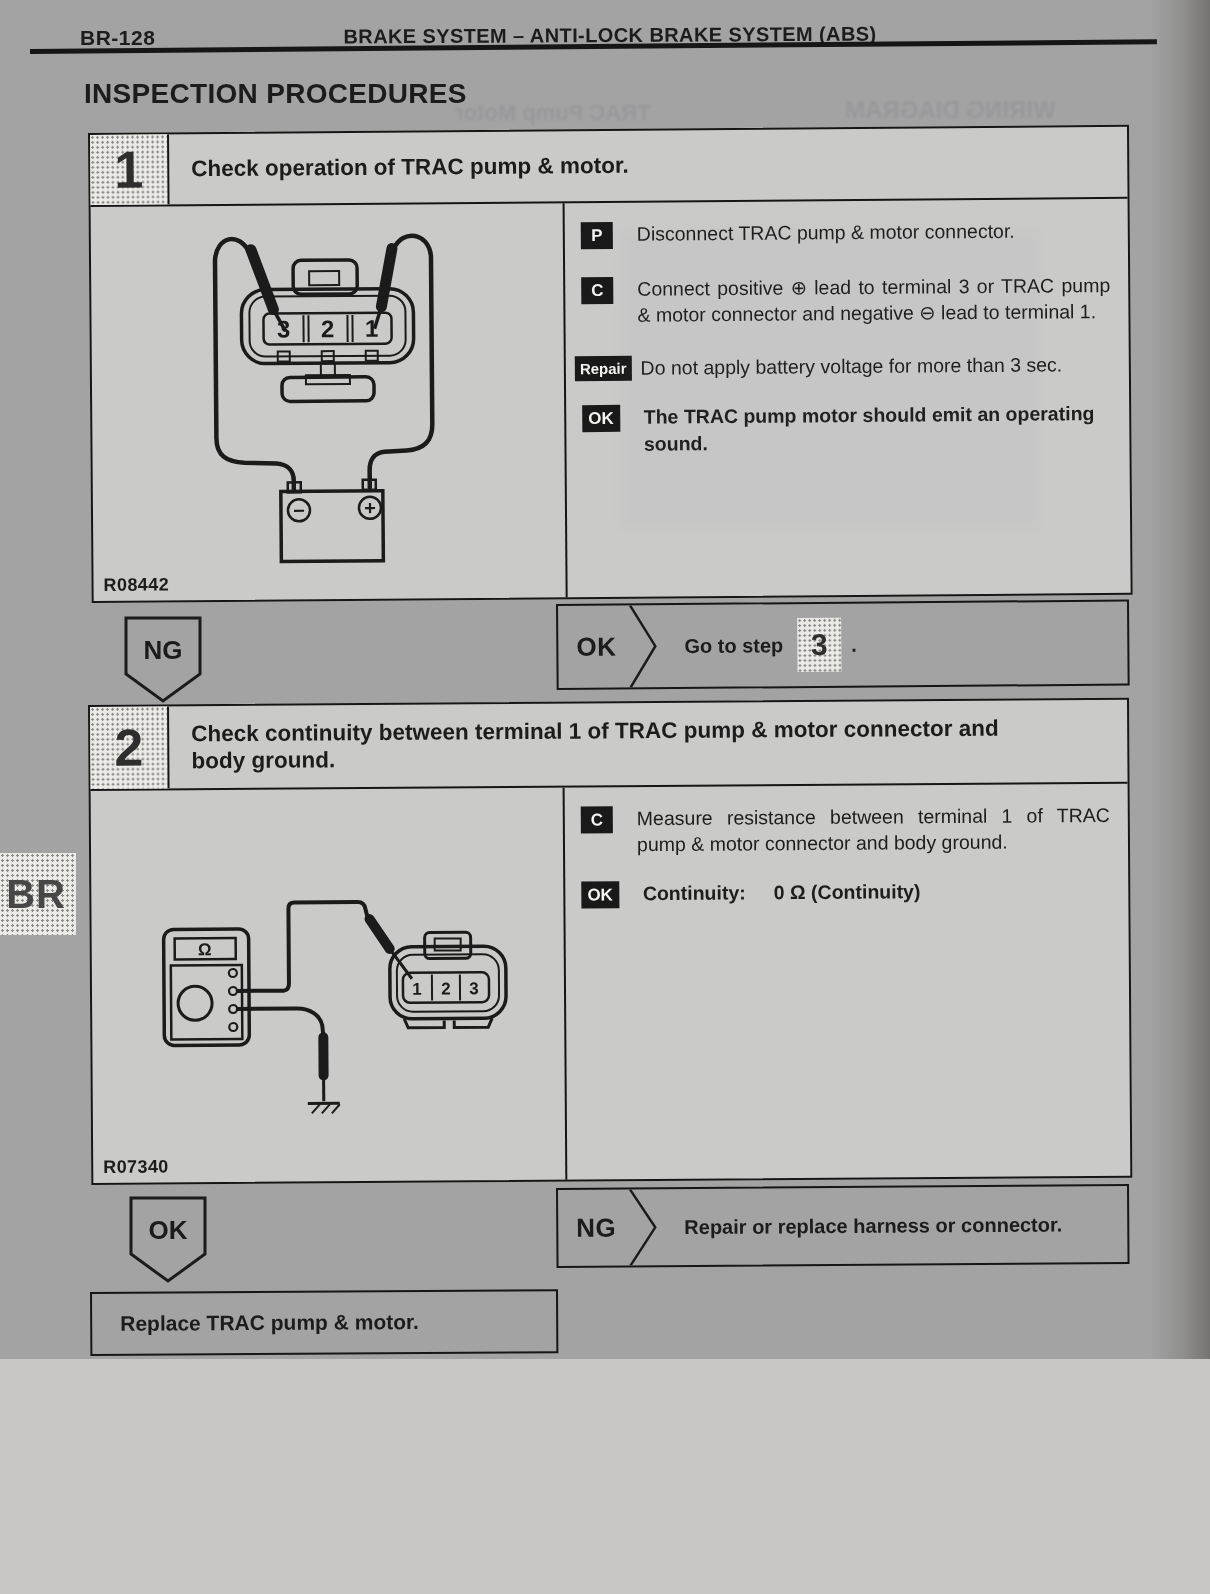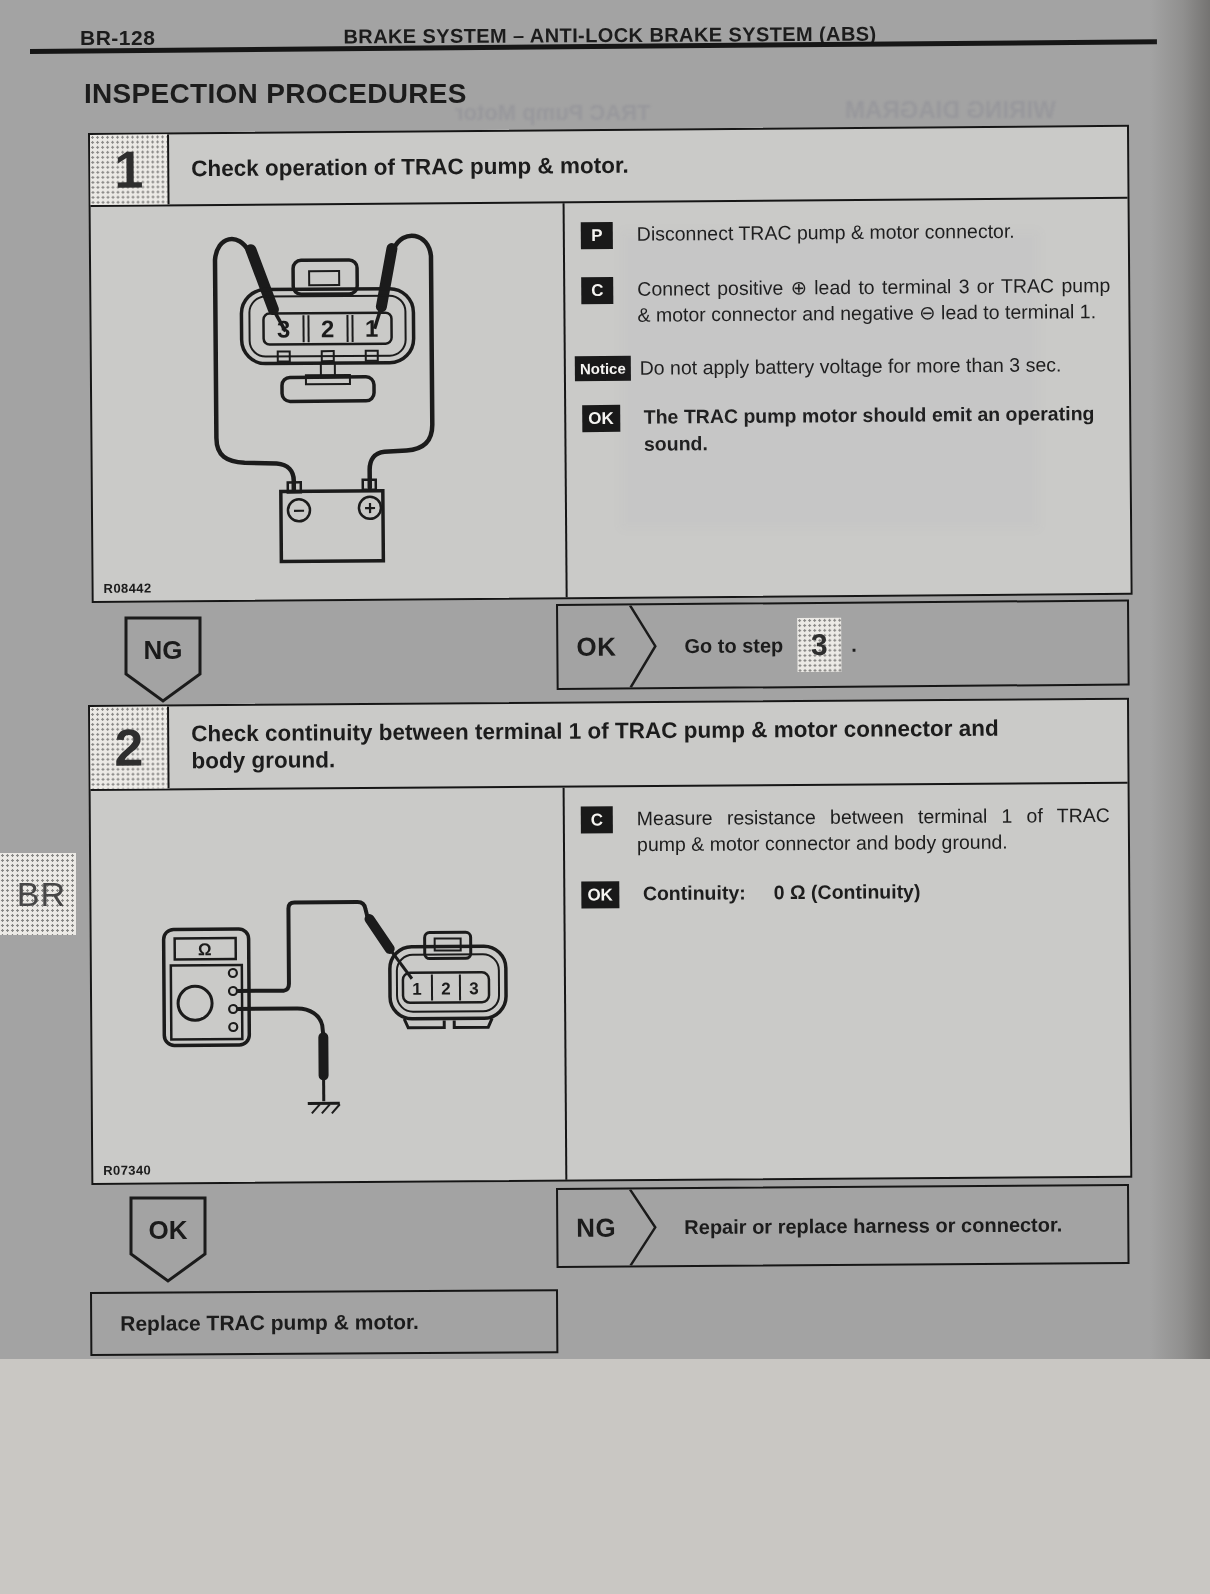--- a/index.html
+++ b/index.html
@@ -38,21 +38,21 @@
   .step-head{display:flex;border-bottom:2.5px solid #161616;align-items:stretch;flex:0 0 auto;}
   #step1-box .step-head{height:70px;}
   #step2-box .step-head{height:82px;}
   .step-num{flex:0 0 77px;border-right:2.5px solid #161616;display:flex;align-items:center;justify-content:center;
     font-weight:bold;font-size:52px;color:#2e2e2e;}
   .step-title{flex:1;display:flex;align-items:center;padding:0 12px 0 22px;font-weight:bold;font-size:22.5px;line-height:1.22;}
   .step-title span{max-width:810px;}
   .step-body{flex:1;display:flex;min-height:0;}
   .fig-cell{flex:0 0 472px;border-right:2.5px solid #161616;position:relative;}
   .fig-cell svg{position:absolute;left:0;top:0;}
-  .fig-label{position:absolute;left:10px;bottom:5px;font-size:13px;font-weight:bold;letter-spacing:0.4px;}
+  .fig-label{position:absolute;left:10px;bottom:5px;font-size:18px;font-weight:bold;letter-spacing:0.4px;}
   .text-cell{flex:1;position:relative;padding:18px 18px 0 16px;}
 
   .instr{display:flex;align-items:flex-start;}
   .tag{flex:0 0 auto;background:#191919;color:#f5f4f1;font-weight:bold;text-align:center;margin-right:24px;margin-top:1px;}
   .tag-letter{width:32px;height:27px;line-height:27px;font-size:17px;}
   .tag-ok{padding:0 6px;height:27px;line-height:27px;font-size:17px;}
   .tag-notice{padding:0 5px;height:25px;line-height:25px;font-size:15px;margin-right:9px;margin-left:-7px;}
   .instr-text{font-size:19.5px;line-height:1.34;text-align:justify;color:#1d1d1d;}
   .instr-text.bold{font-weight:bold;text-align:left;}
   .res-value{margin-left:28px;}
@@ -69,21 +69,21 @@
   #okbox{top:604px;height:86px;transform:rotate(-0.45deg);}
   #ngbox{top:1188px;height:80px;transform:rotate(-0.4deg);}
   .res-label{font-weight:bold;font-size:26px;margin-left:18px;letter-spacing:0.5px;}
   .chev{align-self:stretch;margin-left:12px;flex:0 0 30px;}
   .action-text{font-weight:bold;font-size:20px;margin-left:26px;display:flex;align-items:center;}
   .step-ref{display:inline-flex;align-items:center;justify-content:center;width:44px;height:54px;
     font-size:30px;font-weight:bold;color:#2e2e2e;margin:0 10px 0 14px;}
 
   
   .side-tab{position:absolute;left:0;top:853px;width:76px;height:82px;display:flex;align-items:center;
-    justify-content:flex-end;padding-right:10px;box-sizing:border-box;font-weight:normal;font-size:34px;
+    justify-content:flex-end;padding-right:10px;box-sizing:border-box;font-weight:bold;font-size:40px;
     color:#474747;letter-spacing:1px;}
 
   
   .final-box{position:absolute;left:90px;top:1292px;width:468px;height:64px;border:2.5px solid #161616;
     box-sizing:border-box;display:flex;align-items:center;transform:rotate(-0.35deg);transform-origin:left top;}
   .final-text{font-weight:bold;font-size:21px;margin-left:28px;}
 
   svg .ln{fill:none;stroke:#1b1b1b;}
   svg text{font-family:"Liberation Sans",sans-serif;font-weight:bold;fill:#1b1b1b;}
 </style>
@@ -155,21 +155,21 @@
       <div class="text-cell">
         <div class="instr mb-lg">
           <span class="tag tag-letter">P</span>
           <span class="instr-text">Disconnect TRAC pump &amp; motor connector.</span>
         </div>
         <div class="instr mb-lg">
           <span class="tag tag-letter">C</span>
           <span class="instr-text">Connect positive ⊕ lead to terminal 3 or TRAC pump &amp; motor connector and negative ⊖ lead to terminal 1.</span>
         </div>
         <div class="instr mb-md">
-          <span class="tag tag-notice">Notice</span>
+          <span class="tag tag-notice">Repair</span>
           <span class="instr-text">Do not apply battery voltage for more than 3 sec.</span>
         </div>
         <div class="instr">
           <span class="tag tag-ok">OK</span>
           <span class="instr-text bold">The TRAC pump motor should emit an operating sound.</span>
         </div>
       </div>
     </div>
   </div>
 

